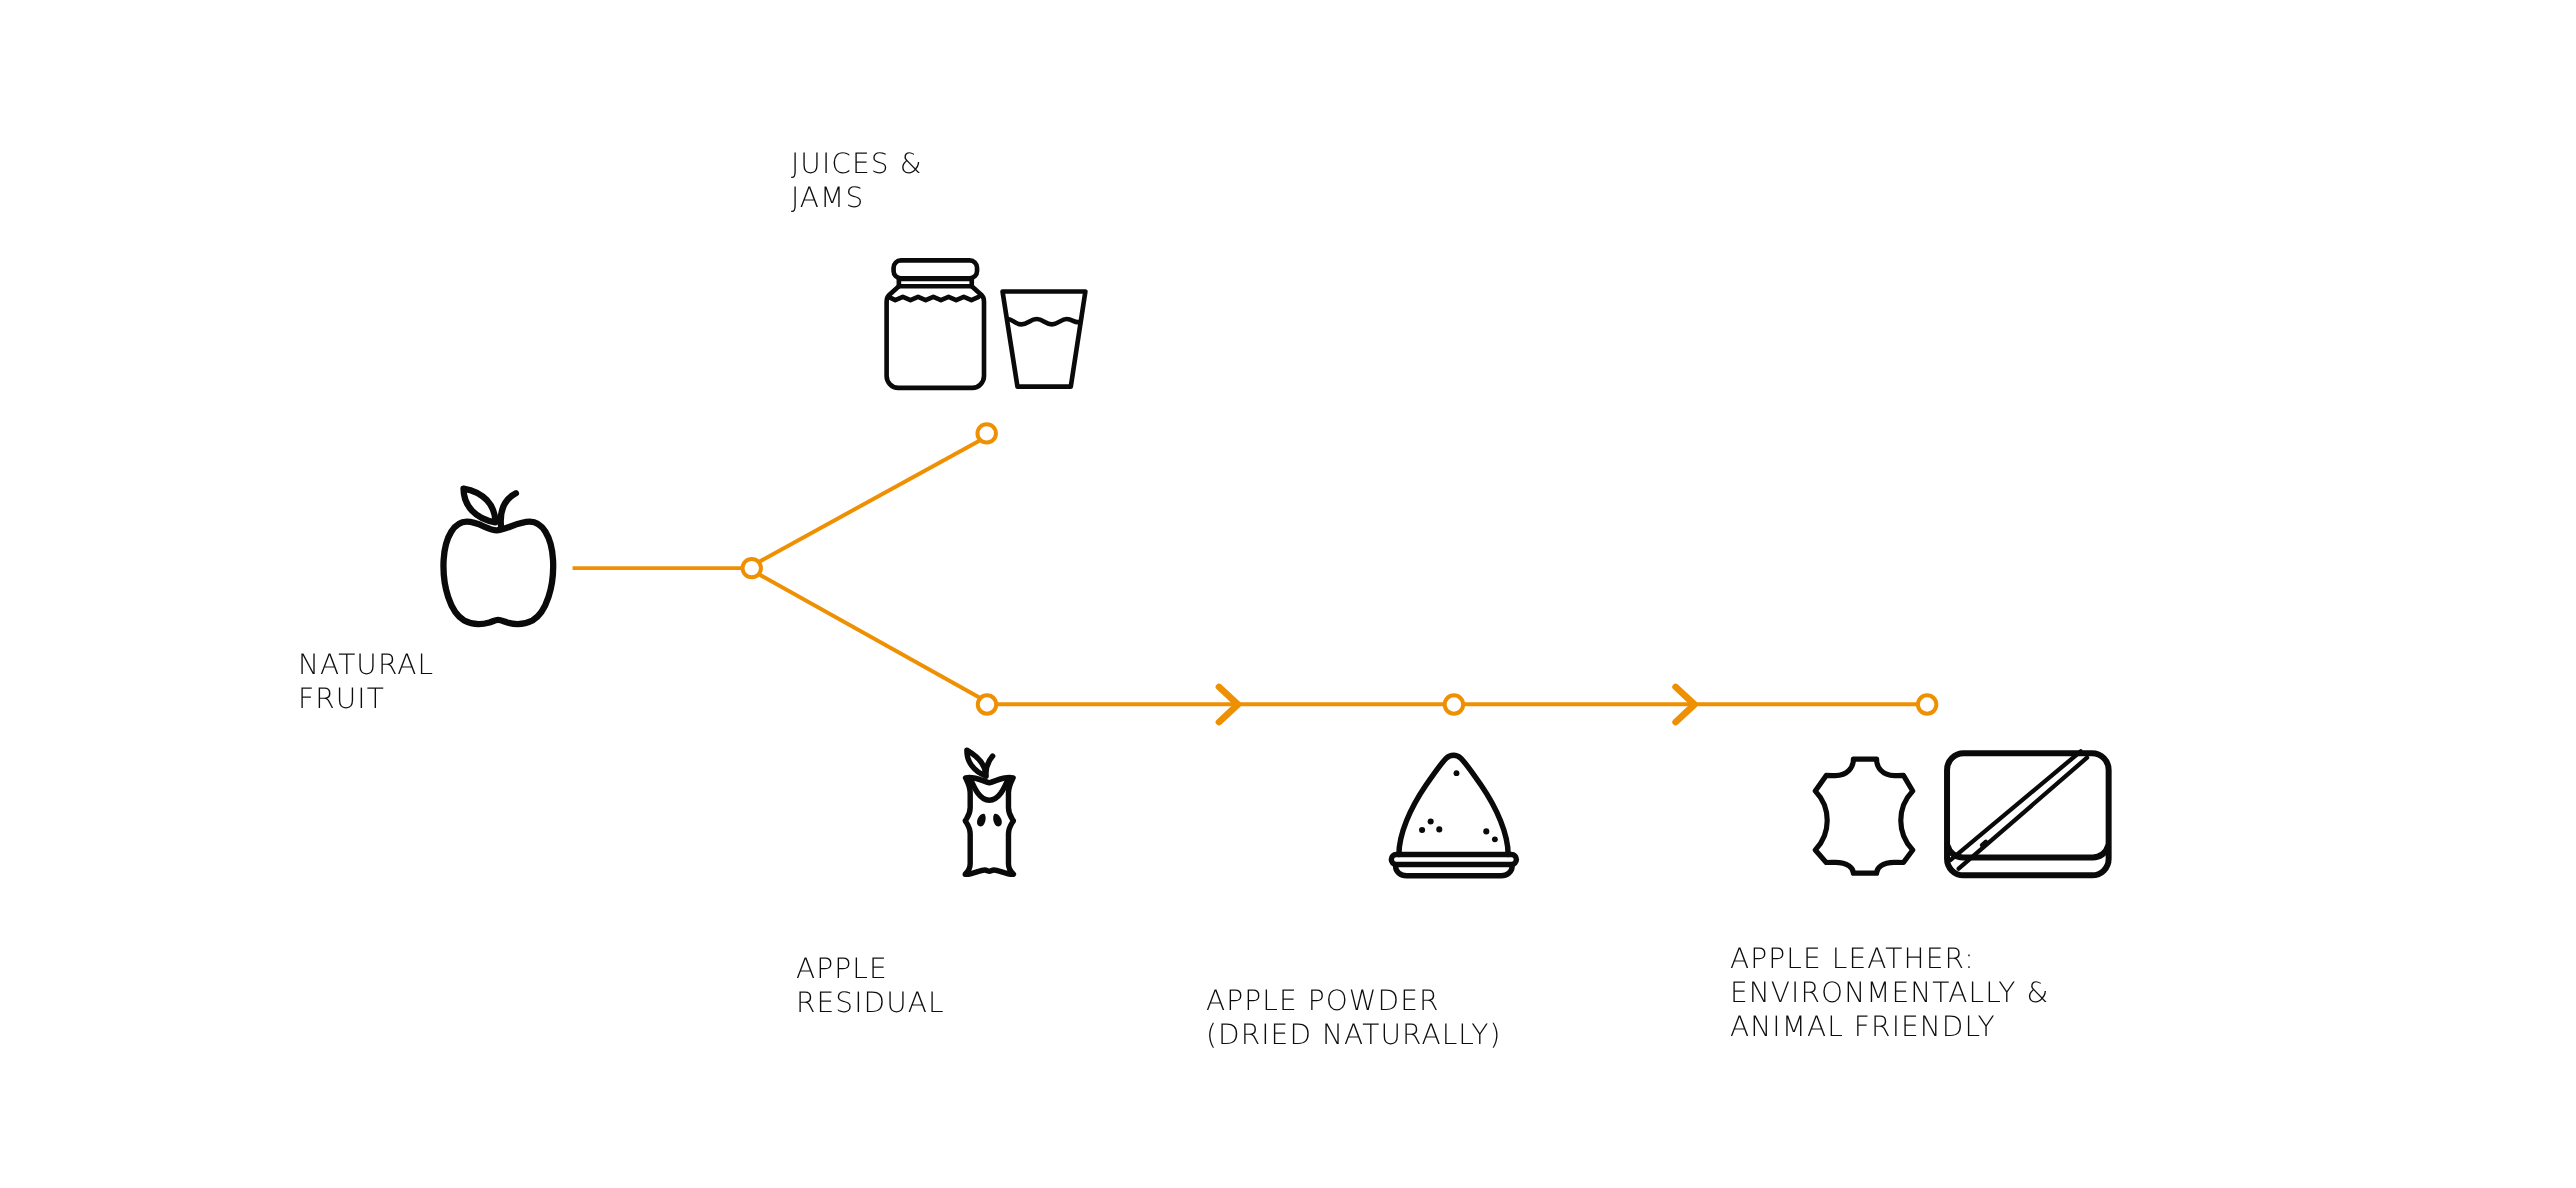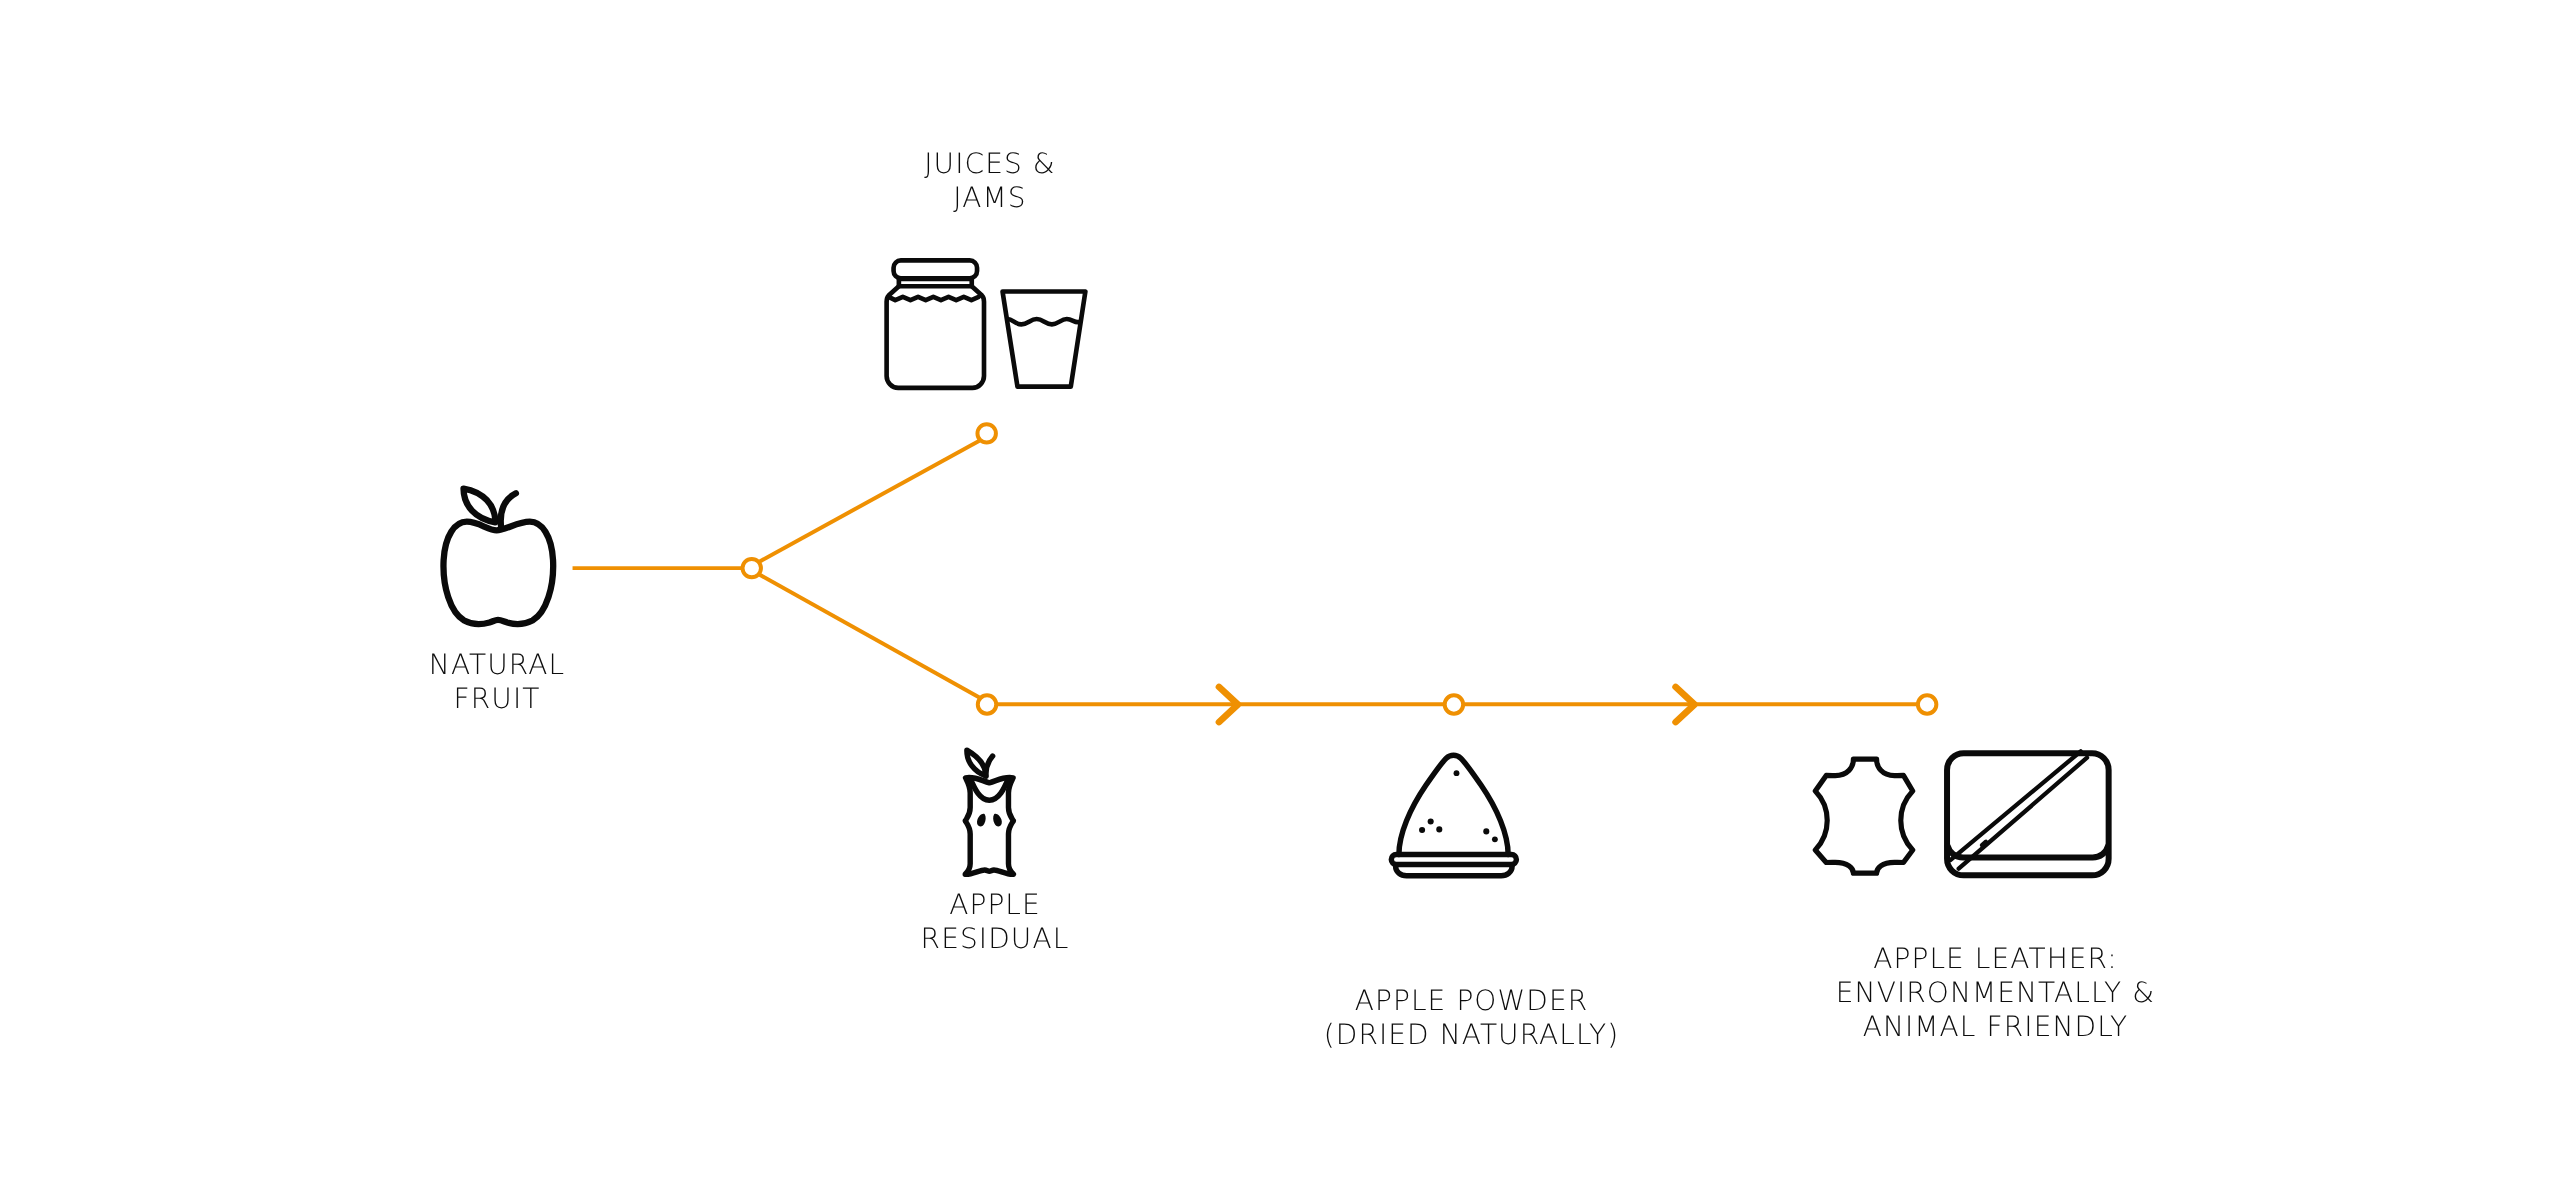--- a/index.html
+++ b/index.html
@@ -4,21 +4,21 @@
 <title>Apple Leather Process Flow</title>
 <style>
   html,body{margin:0;padding:0;background:#ffffff;
             -webkit-font-smoothing:antialiased;
             text-rendering:geometricPrecision;}
   body{width:2576px;height:1188px;overflow:hidden;font-family:"Liberation Sans",sans-serif;}
   #stage{position:relative;width:2576px;height:1188px;background:#fff;}
   .lbl{position:absolute;color:#0D0D0D;
        font-family:"DejaVu Sans Light","DejaVu Sans",sans-serif;
        font-weight:200;font-size:28px;letter-spacing:1.1px;line-height:34px;
-       text-align:center;white-space:pre-line;transform:translateZ(0);}
+       white-space:pre-line;transform:translateZ(0);}
   svg{display:block;}
 </style>
 </head>
 <body>
 
 <div id="stage">
 
   <svg id="flow" width="2576" height="1188" viewBox="0 0 3880 1790" style="position:absolute;left:0;top:0;">
     <g fill="none" stroke="#EF9002" stroke-width="6" stroke-linecap="butt">
 
@@ -123,21 +123,21 @@
       <path d="M43.5 101 C45.8 104.8, 45.3 110.3, 43 115.2
                C 41.4 119, 37.5 120.7, 34.7 119
                C 31.9 117.3, 31.1 113.5, 32.5 109.1
                C 34.1 103.6, 40.2 98.2, 43.5 101 Z"></path>
       <path d="M57.8 101 C55.5 104.8, 56 110.3, 58.3 115.2
                C 59.9 119, 63.8 120.7, 66.6 119
                C 69.4 117.3, 70.2 113.5, 68.8 109.1
                C 67.2 103.6, 61.1 98.2, 57.8 101 Z"></path>
     </g>
   </svg>
-<div class="lbl" style="left:796px;top:888px;width:398px;">APPLE
+<div class="lbl" style="left:796px;top:952px;width:398px;">APPLE
 RESIDUAL</div>
   </div>
 
   <div class="node">
 <svg class="icon" style="position:absolute;left:1387px;top:749px;" width="139" height="133" viewBox="0 0 210 200">
     <g fill="none" stroke="#0A0A0A" stroke-width="8.2" stroke-linecap="round" stroke-linejoin="round">
       <path d="M18 159
                C 18 128, 35 89, 59 54
                C 72.5 34.5, 83.5 19, 89.5 13.5
                C 96 7.5, 105 7.5, 111.5 13.5

